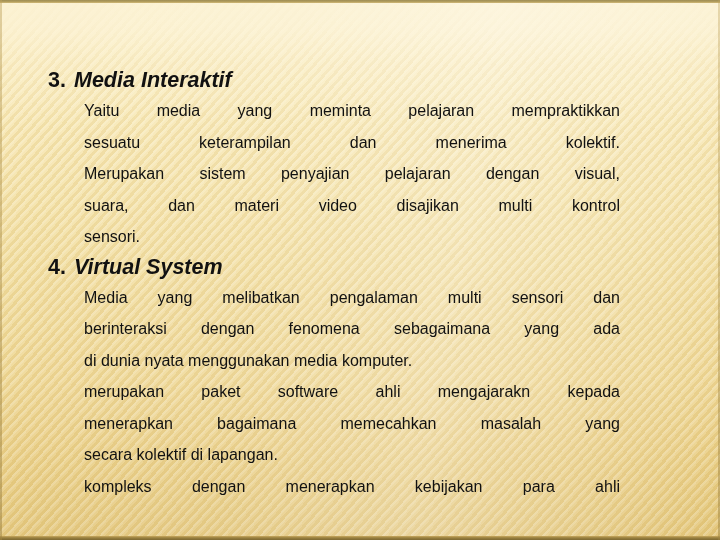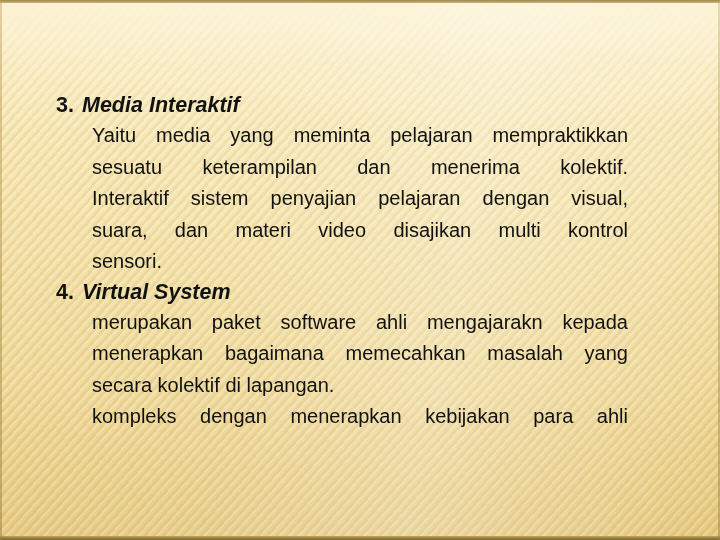--- a/index.html
+++ b/index.html
@@ -101,24 +101,24 @@
   .edge-right {
     position: absolute;
     top: 0; bottom: 0; right: 0;
     width: 2px;
     background: linear-gradient(180deg, rgba(190,162,92,0.35), rgba(160,133,66,0.5));
   }
 
   
   .content {
     position: absolute;
-    left: 16px;
+    left: 8px;
     top: 0;
     width: 652px;
-    padding: 91px 38px 0 40px;
+    padding: 66px 38px 0 40px;
     box-sizing: border-box;
   }
 
   .item {
     margin: 0 0 0 0;
   }
 
   .item-head {
     display: block;
     font-size: 21.5px;
@@ -133,21 +133,21 @@
     display: inline-block;
     width: 26px;
     font-style: normal;
     font-weight: bold;
   }
 
   .item-body {
     display: block;
     margin: 0 0 0 36px;
     padding-right: 2px;
-    font-size: 20px;
+    font-size: 16px;
     font-weight: normal;
     font-style: normal;
     color: #111111;
     line-height: 31.5px;
     text-align: justify;
     text-justify: inter-word;
   }
 
   
   .jline {
@@ -174,28 +174,33 @@
   <div class="edge-left"></div>
   <div class="edge-right"></div>
 
   <div class="content">
 
     <div class="item">
       <span class="item-head"><span class="item-num">3.</span><span>Media Interaktif</span></span>
       <span class="item-body">
         <span class="jline">Yaitu media yang meminta pelajaran mempraktikkan</span>
         <span class="jline">sesuatu keterampilan dan menerima kolektif.</span>
-        <span class="jline">Interaktif sistem penyajian pelajaran dengan visual,</span>
+        <span class="jline">Merupakan sistem penyajian pelajaran dengan visual,</span>
         <span class="jline">suara, dan materi video disajikan multi kontrol</span>
         <span class="jline last">sensori.</span>
       </span>
     </div>
 
     <div class="item">
       <span class="item-head"><span class="item-num">4.</span><span>Virtual System</span></span>
+      <span class="item-body">
+        <span class="jline">Media yang melibatkan pengalaman multi sensori dan</span>
+        <span class="jline">berinteraksi dengan fenomena sebagaimana yang ada</span>
+        <span class="jline last">di dunia nyata menggunakan media komputer.</span>
+      </span>
     </div>
 
     <div class="item">
       <span class="item-body">
         <span class="jline">merupakan paket software ahli mengajarakn kepada</span>
         <span class="jline">menerapkan bagaimana memecahkan masalah yang</span>
         <span class="jline last">secara kolektif di lapangan.</span>
         <span class="jline">kompleks dengan menerapkan kebijakan para ahli</span>
       </span>
     </div>

